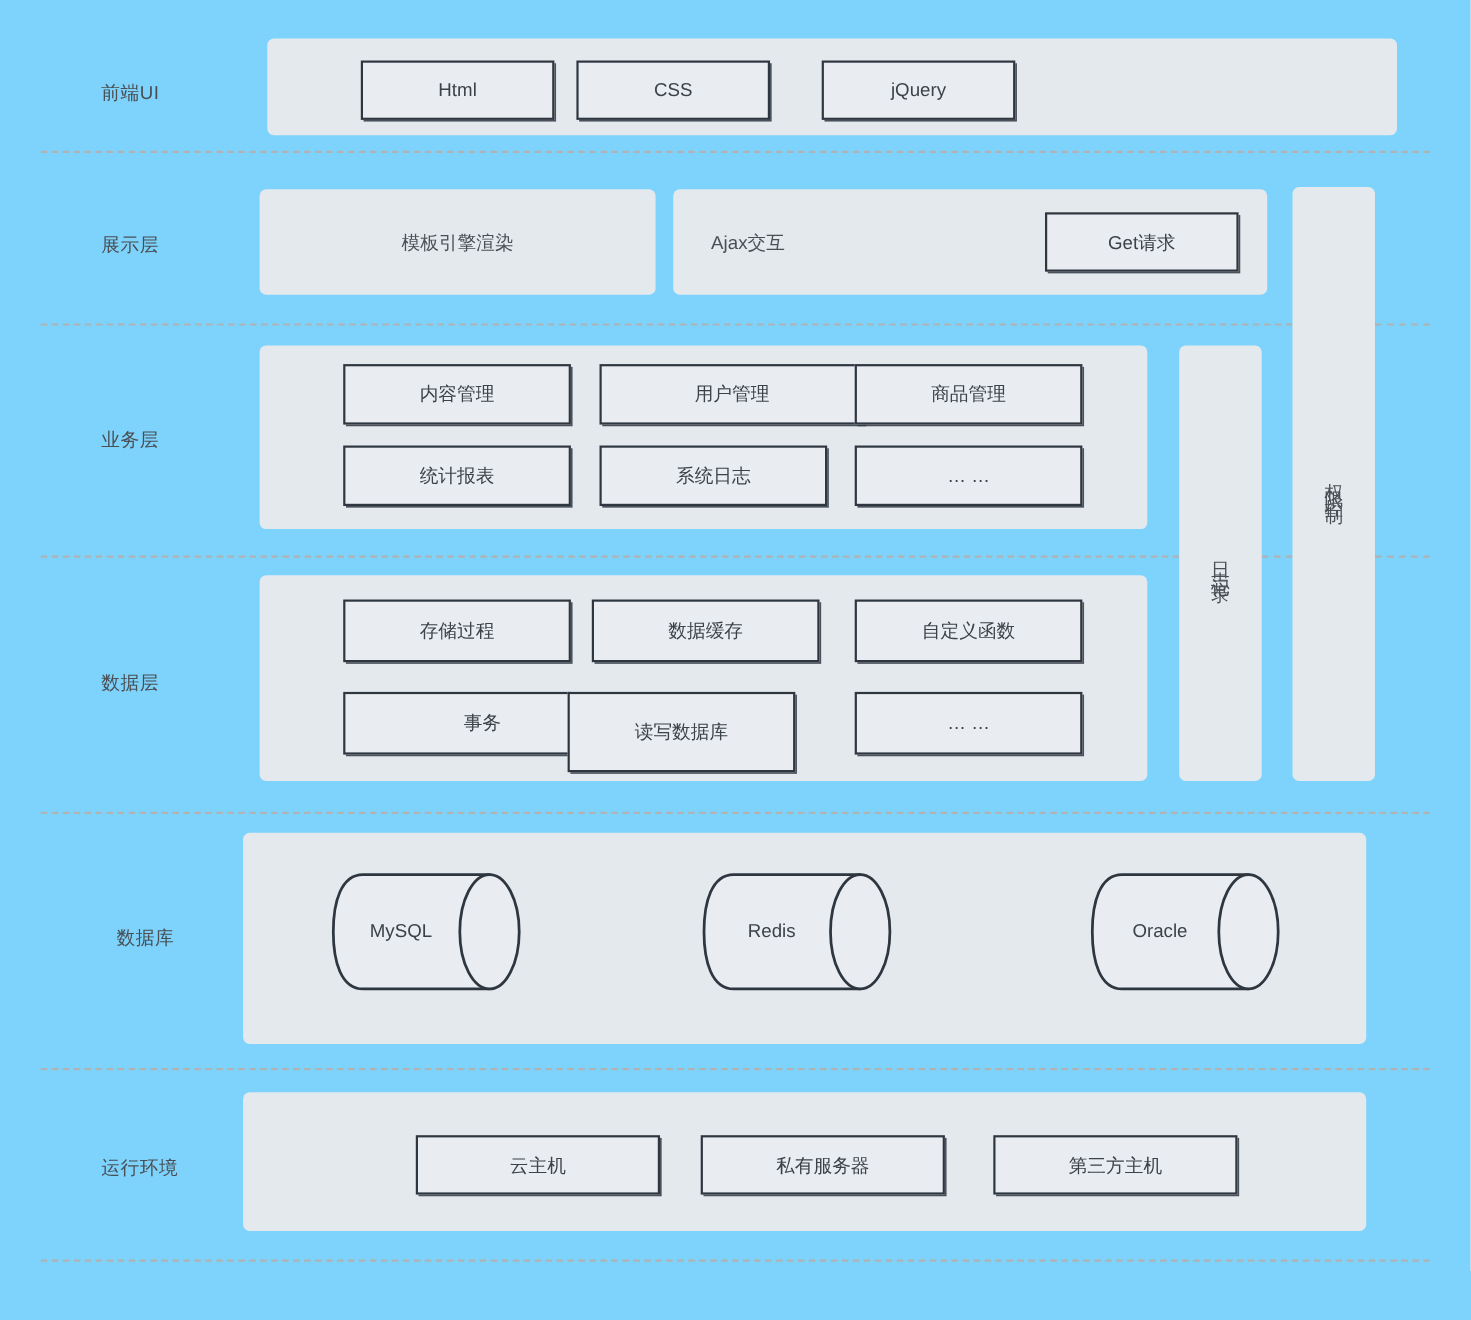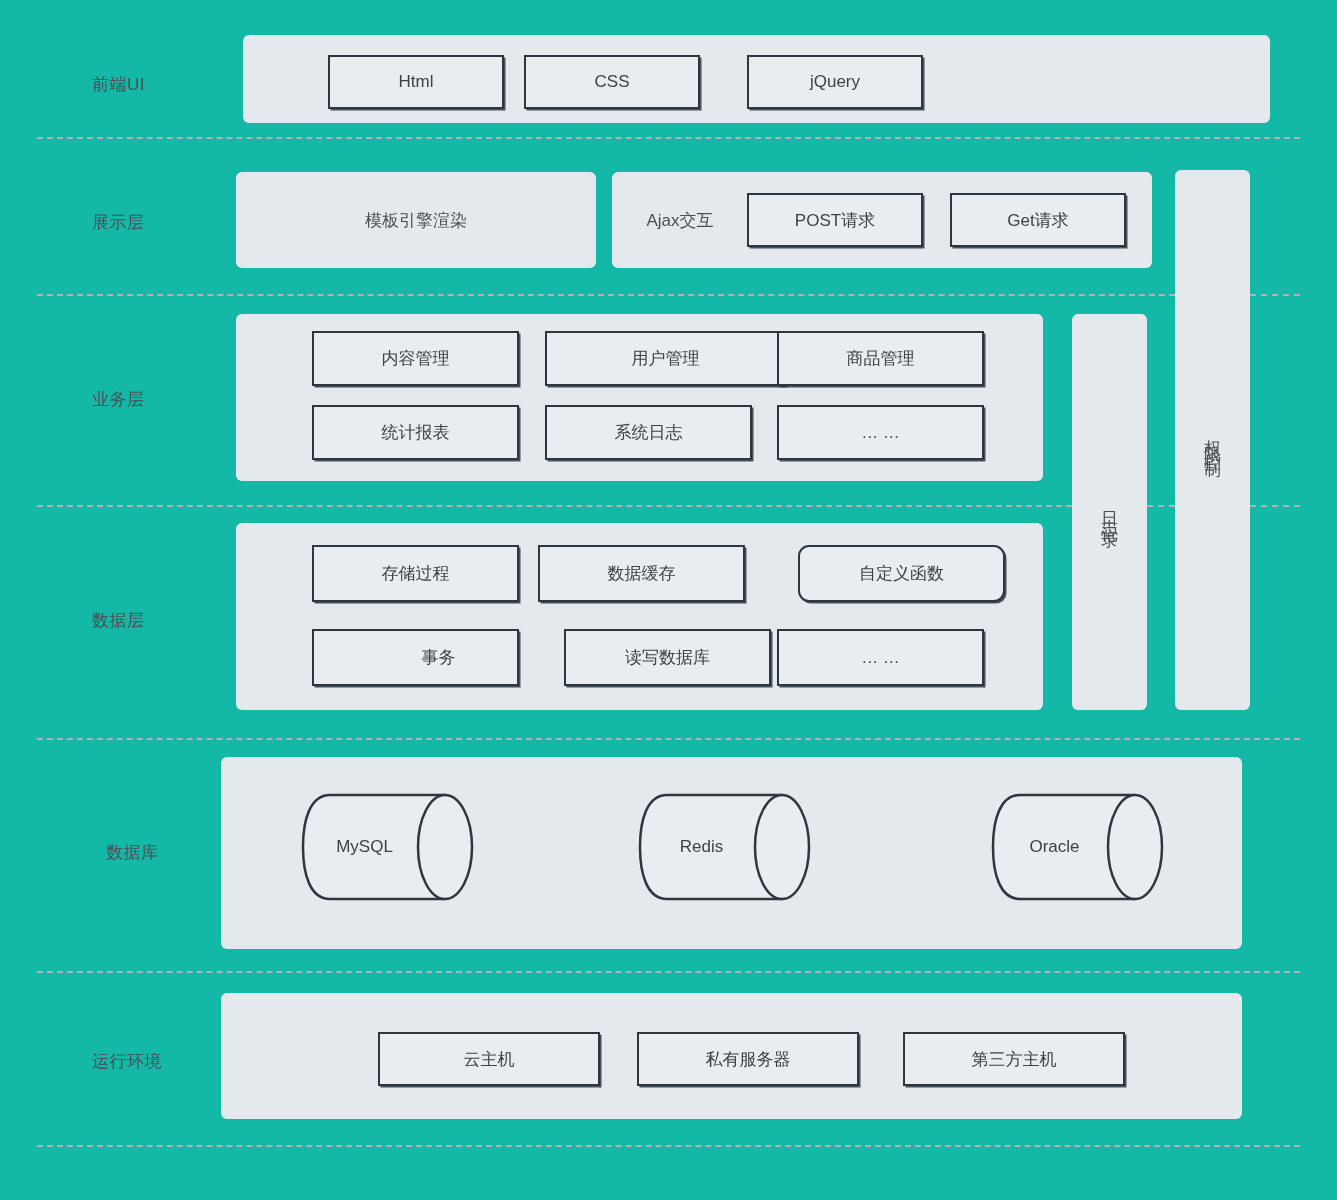--- a/index.html
+++ b/index.html
@@ -11,21 +11,21 @@
   body {
     font-family: "Liberation Sans", "DejaVu Sans", sans-serif;
     color: #40454a;
     -webkit-font-smoothing: antialiased;
   }
 
   #diagram {
     position: relative;
     width: 1337px;
     height: 1200px;
-    background: #14b8a6;
+    background: #7dd3fc;
     overflow: hidden;
   }
 
   
   .divider {
     position: absolute;
     height: 0;
     border-top: 2px dashed #b0b2b4;
   }
 
@@ -154,41 +154,40 @@
   <div class="node" style="left:328px; top:55px; width:176px; height:54px;">Html</div>
   <div class="node" style="left:524px; top:55px; width:176px; height:54px;">CSS</div>
   <div class="node" style="left:747px; top:55px; width:176px; height:54px;">jQuery</div>
 
   <div class="panel" style="left:236px; top:172px; width:360px; height:96px;"></div>
   <div class="panel" style="left:612px; top:172px; width:540px; height:96px;"></div>
 
   <div class="plain" style="left:236px; top:172px; width:360px; height:96px;">模板引擎渲染</div>
   <div class="plain" style="left:618px; top:172px; width:124px; height:96px;">Ajax交互</div>
 
-  <div class="node" style="left:747px; top:193px; width:176px; height:54px;">POST请求</div>
   <div class="node" style="left:950px; top:193px; width:176px; height:54px;">Get请求</div>
 
   <div class="panel" style="left:236px; top:314px; width:807px; height:167px;"></div>
 
   <div class="node" style="left:312px; top:331px; width:207px; height:55px;">内容管理</div>
   <div class="node" style="left:545px; top:331px; width:241px; height:55px;">用户管理</div>
   <div class="node" style="left:777px; top:331px; width:207px; height:55px;text-align:center;">商品管理</div>
 
   <div class="node" style="left:312px; top:405px; width:207px; height:55px;">统计报表</div>
   <div class="node" style="left:545px; top:405px; width:207px; height:55px;">系统日志</div>
   <div class="node" style="left:777px; top:405px; width:207px; height:55px;">… …</div>
 
   <div class="panel" style="left:236px; top:523px; width:807px; height:187px;"></div>
 
   <div class="node" style="left:312px; top:545px; width:207px; height:57px;">存储过程</div>
   <div class="node" style="left:538px; top:545px; width:207px; height:57px;">数据缓存</div>
-  <div class="node" style="left:798px; top:545px; width:207px; height:57px;border-radius:11px;">自定义函数</div>
+  <div class="node" style="left:777px; top:545px; width:207px; height:57px;">自定义函数</div>
 
   <div class="node" style="left:312px; top:629px; width:207px; height:57px;padding-left:46px;">事务</div>
-  <div class="node" style="left:564px; top:629px; width:207px; height:57px;">读写数据库</div>
+  <div class="node" style="left:516px; top:629px; width:207px; height:73px;">读写数据库</div>
   <div class="node" style="left:777px; top:629px; width:207px; height:57px;">… …</div>
 
   <div class="panel" style="left:221px; top:757px; width:1021px; height:192px;"></div>
 
   <div class="cyl" style="left:300px; top:792px; width:175px; height:110px;">
     <svg width="175" height="110" viewBox="0 0 175 110" aria-hidden="true">
       <path d="M 145 3 L 30 3 C 10 3 3 28 3 55 C 3 82 10 107 30 107 L 145 107" fill="#e9edf1" stroke="#2e3640" stroke-width="2.5" stroke-linecap="round"></path>
       <ellipse cx="145" cy="55" rx="27" ry="52" fill="#e9edf1" stroke="#2e3640" stroke-width="2.5"></ellipse>
     </svg>
     <span class="cyl-label">MySQL</span>

